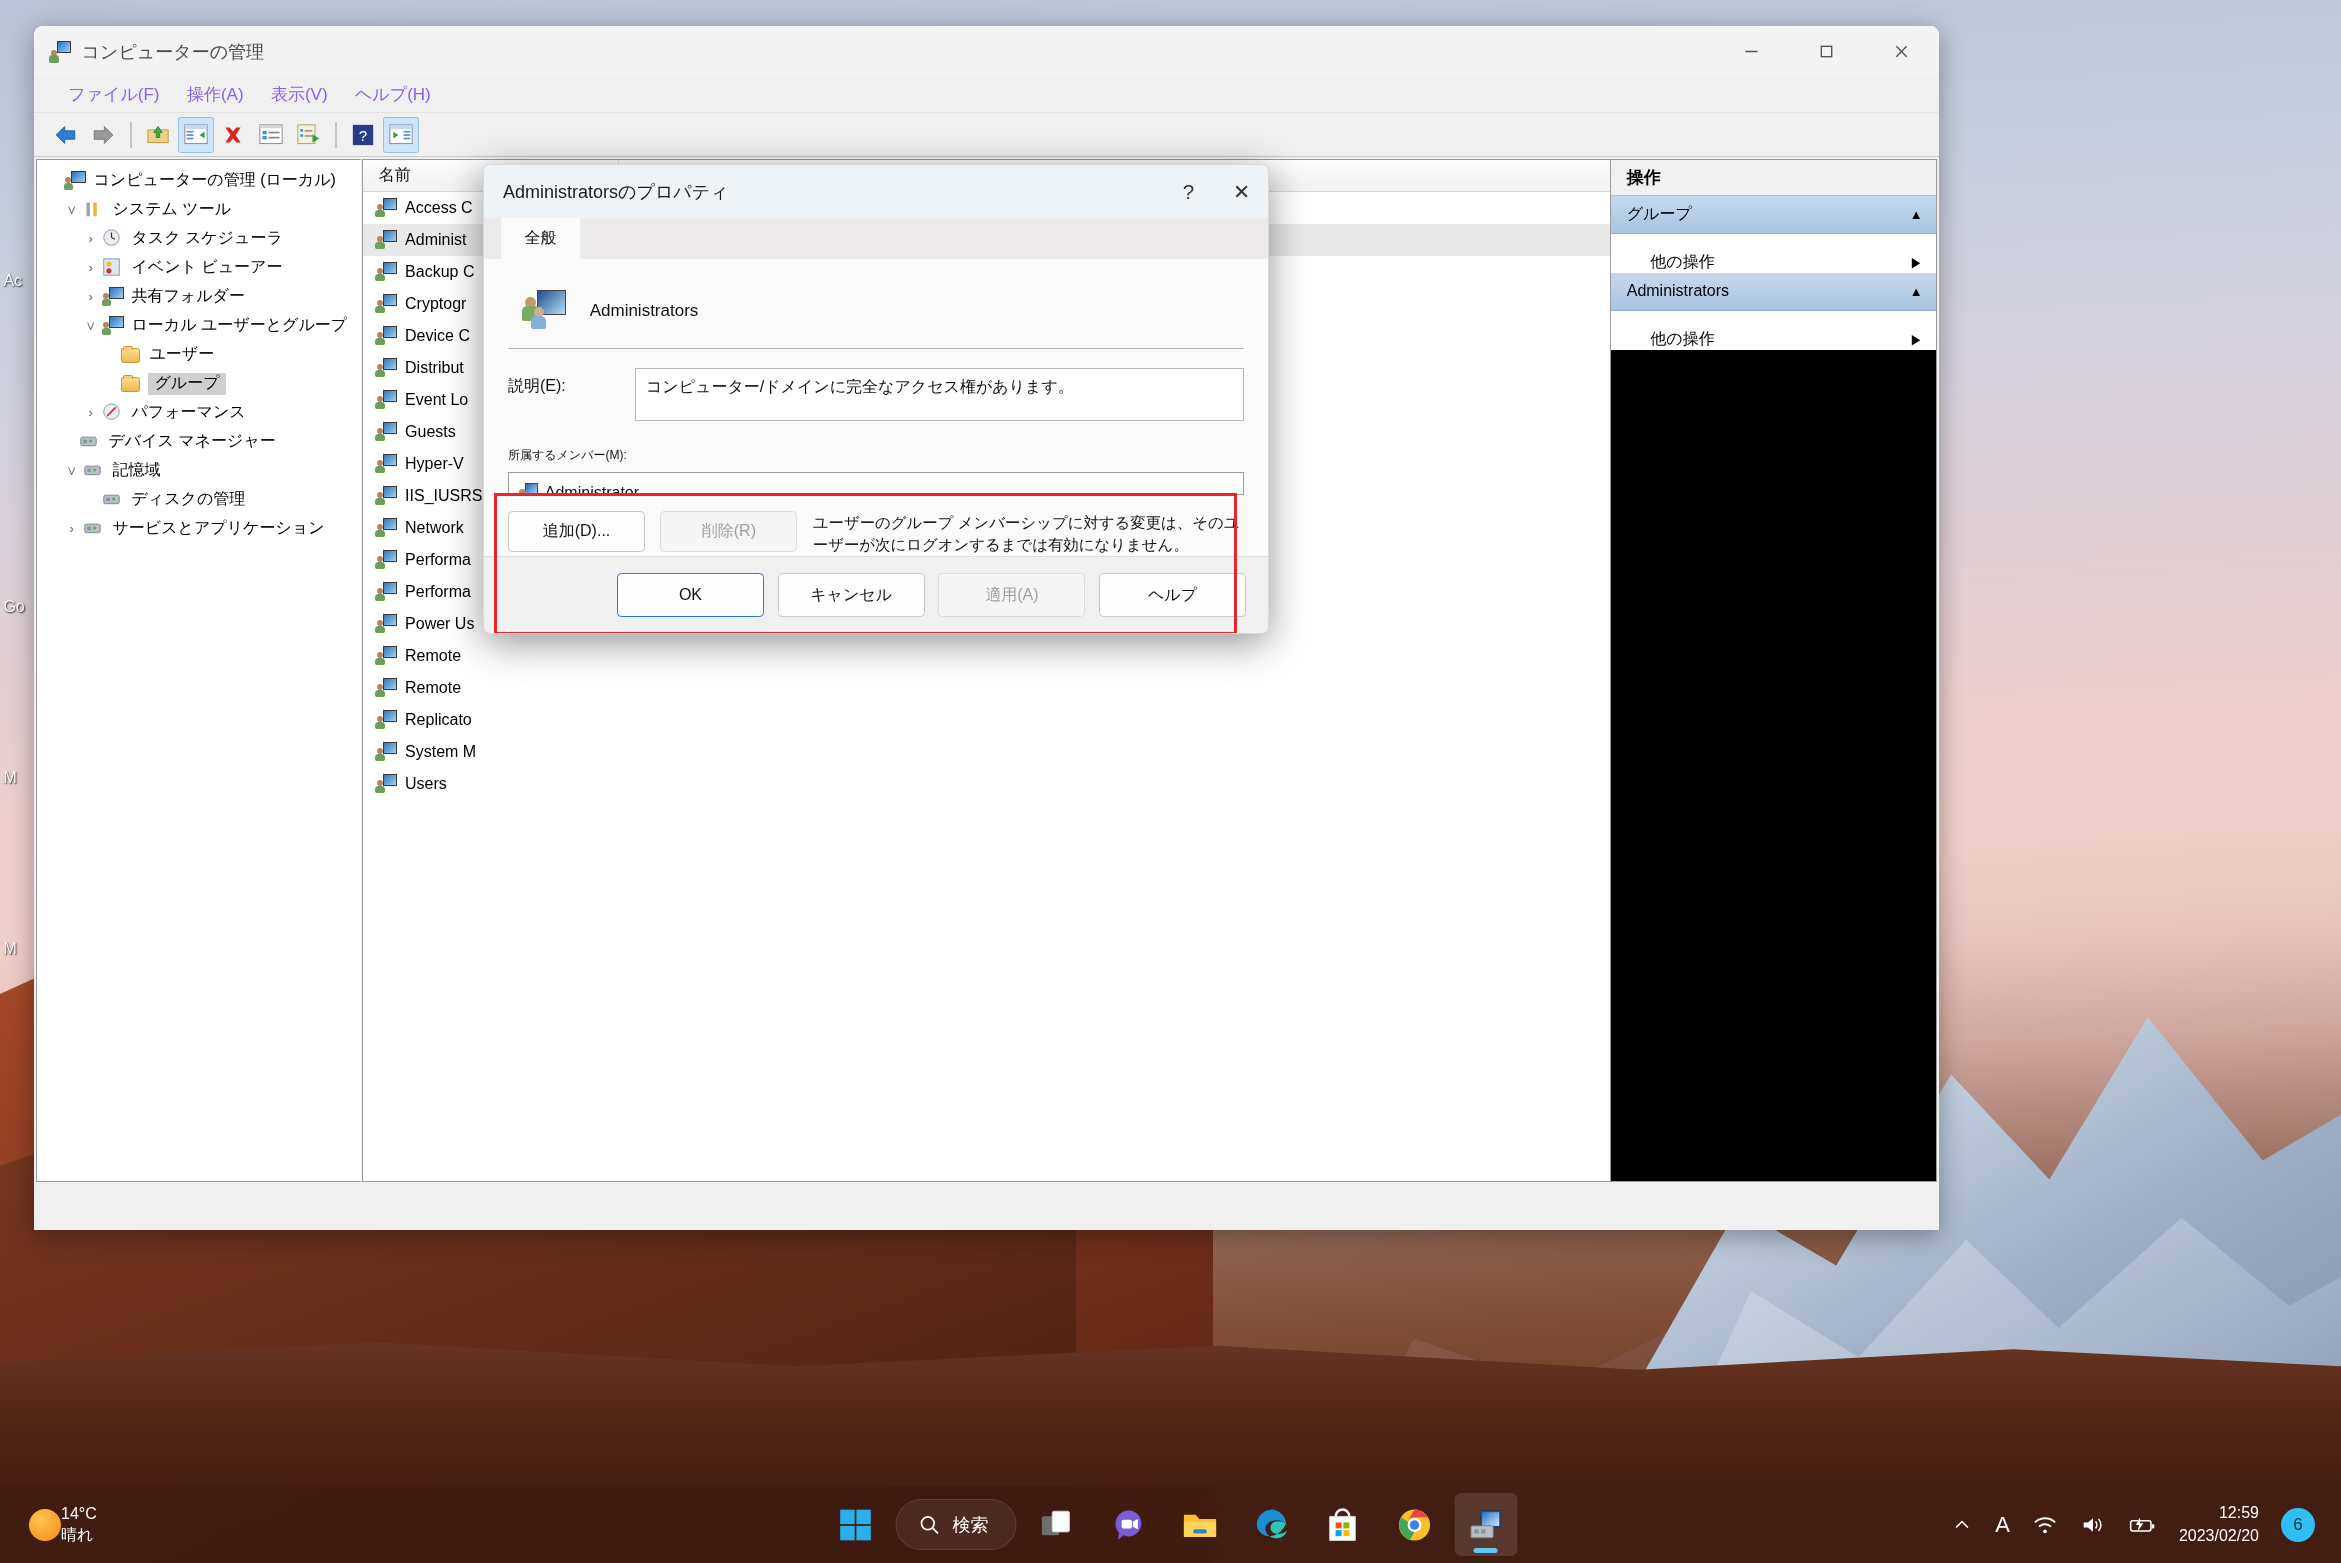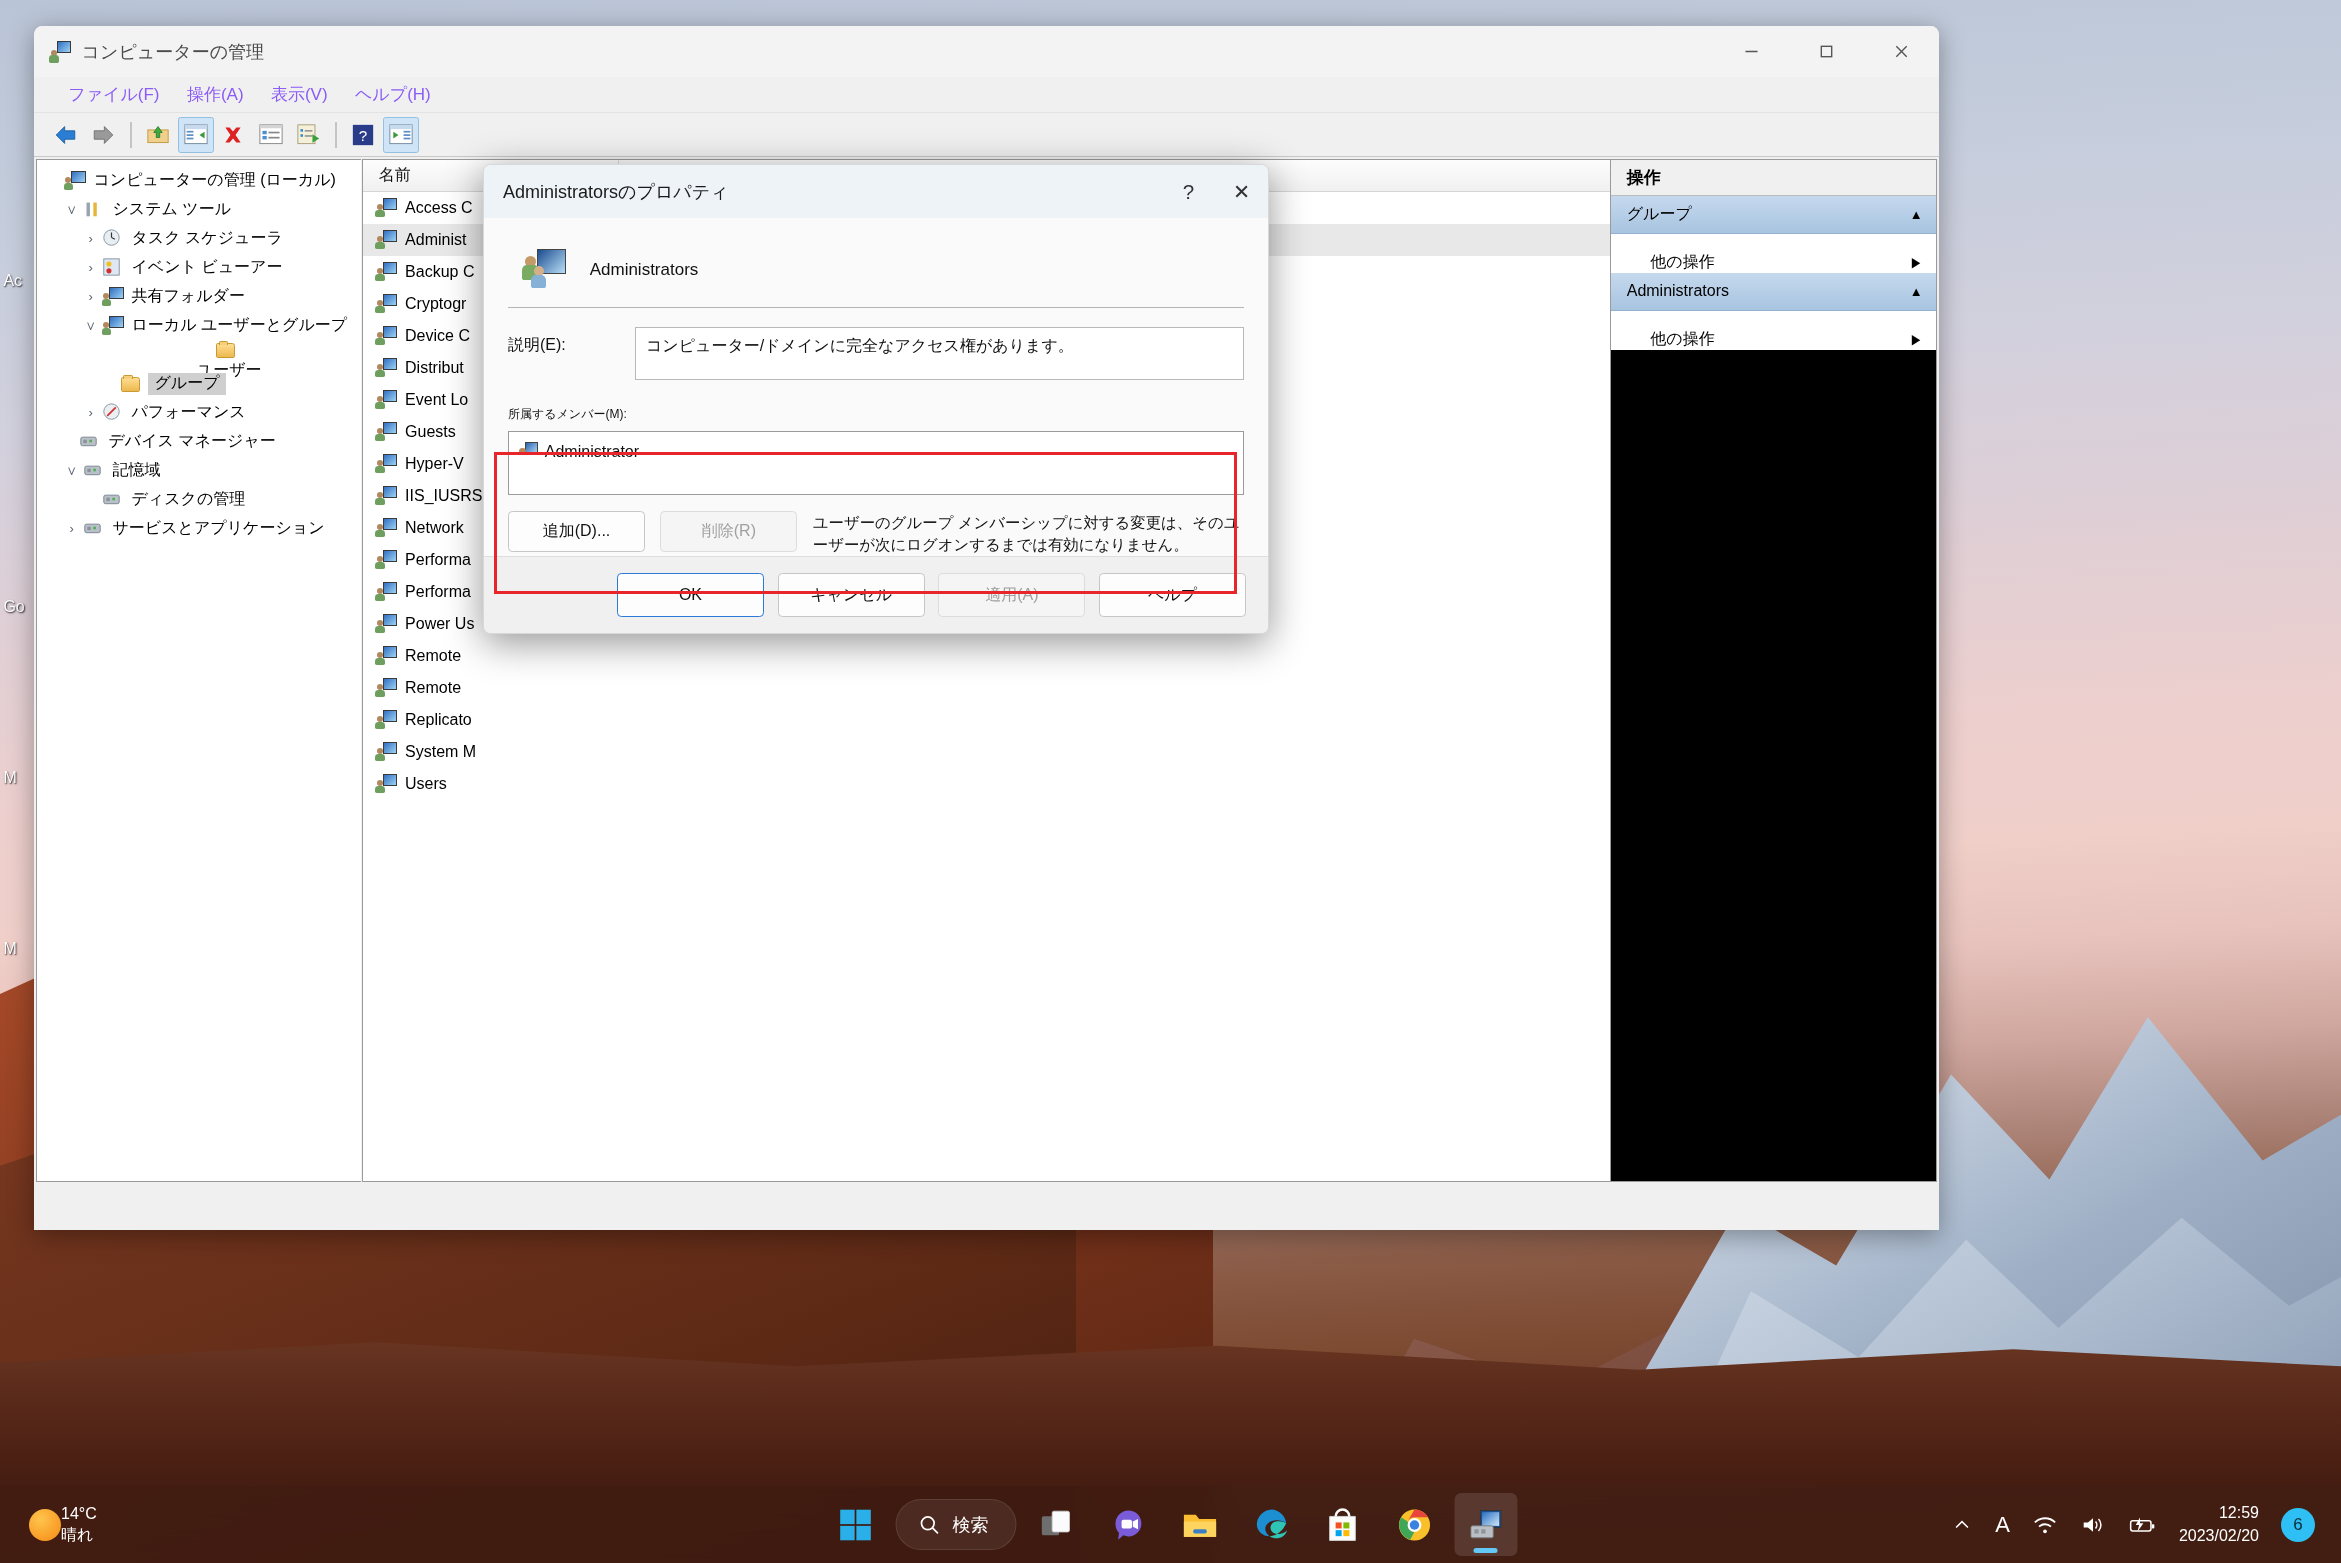--- a/index.html
+++ b/index.html
@@ -566,21 +566,21 @@
             <div class="tlabel">共有フォルダー</div>
           </div>
           <div class="tree-row" style="padding-left: 43px;">
             <div class="twist">∨</div>
             <div class="ticon">
               <div class="ic-mon"></div>
               <div class="ic-person"></div>
             </div>
             <div class="tlabel">ローカル ユーザーとグループ</div>
           </div>
-          <div class="tree-row" style="padding-left: 61px; flex-direction: column;">
+          <div class="tree-row" style="padding-left: 61px;">
             <div class="twist"></div>
             <div class="ticon">
               <div class="ic-folder"></div>
             </div>
             <div class="tlabel">ユーザー</div>
           </div>
           <div class="tree-row sel" style="padding-left: 61px;">
             <div class="twist"></div>
             <div class="ticon">
               <div class="ic-folder"></div>
@@ -804,20 +804,23 @@
 <div id="dialog">
 
   <div id="dlg-titlebar">
     <div id="dlg-title">Administratorsのプロパティ</div>
     <div id="dlg-btns">
       <div class="dbtn">?</div>
       <div class="dbtn close">✕</div>
     </div>
   </div>
 
+  <div id="tabstrip">
+    <div class="tab active">全般</div>
+  </div>
 
   <div id="dlg-content">
 
     <div id="grp-head">
       <div id="grp-bigicon">
         <div style="position:absolute;right:0;top:0;width:29px;height:25px;background:linear-gradient(135deg,#1b4d8f,#b9ddf7);border:0.9px solid #444;"></div>
         <div style="position:absolute;left:0;top:6.8px;width:17px;height:24px;">
           <div style="position:absolute;left:3.4px;top:0;width:11px;height:11px;border-radius:50%;background:#c49a68;"></div>
           <div style="position:absolute;left:0;top:9.4px;width:17px;height:14.5px;border-radius:5.1px 5.1px 2.6px 2.6px;background:#7aab63;"></div>
         </div>

